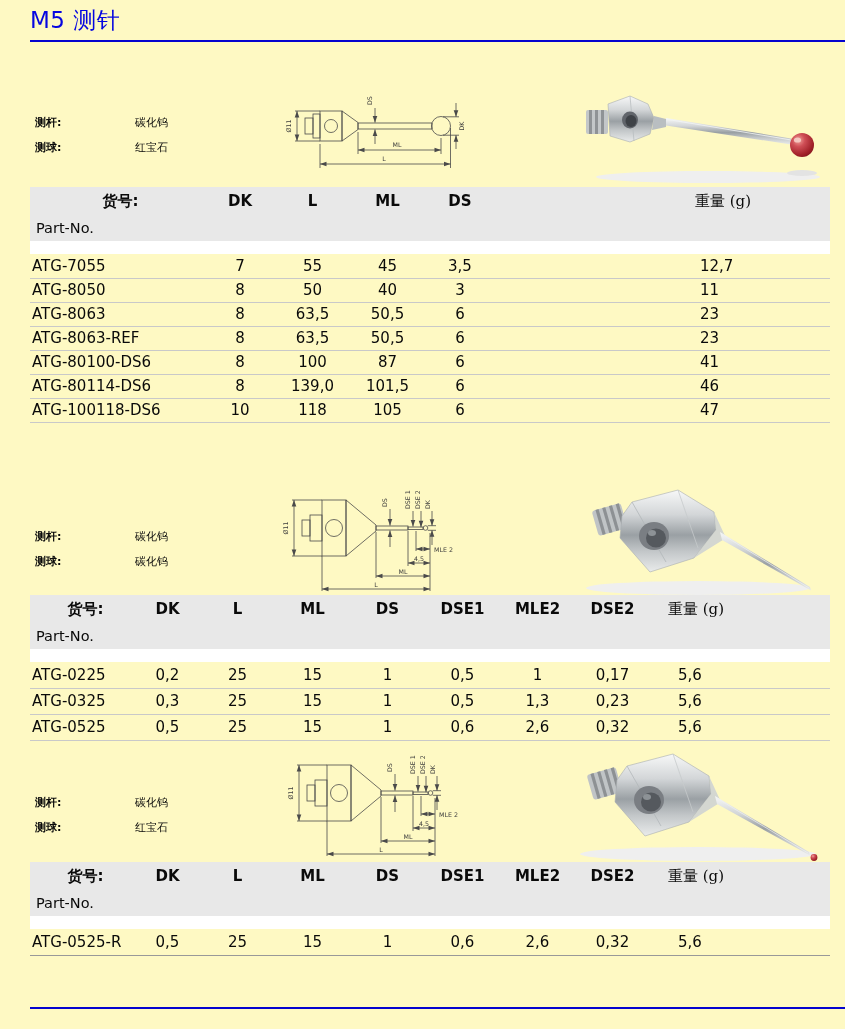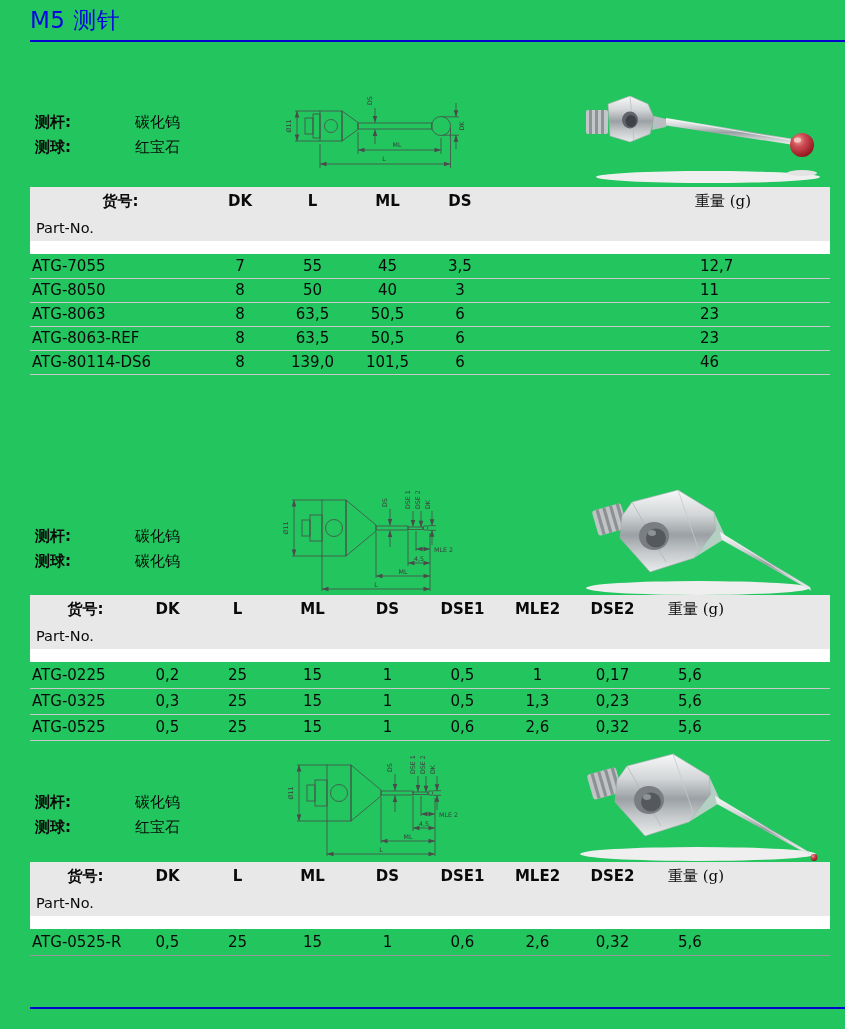--- a/index.html
+++ b/index.html
@@ -1,25 +1,25 @@
 <!DOCTYPE html>
 <html><head>
 <meta charset="utf-8">
 <style>
   * { margin:0; padding:0; box-sizing:border-box; }
   html,body { background:#ffffff; }
   body { font-family:"DejaVu Sans","Liberation Sans",sans-serif; color:#0a0a0a; }
-  .page { position:relative; width:845px; height:1029px; background:#22c55e; overflow:hidden; }
+  .page { position:relative; width:845px; height:1029px; background:#fef9c3; overflow:hidden; }
 
   .title { position:absolute; left:30px; top:5px; font-size:23px; font-weight:500; color:#0606e0; letter-spacing:.5px; }
   .rule  { position:absolute; left:30px; right:0; height:2px; background:#0404cf; }
   .rule-top { top:40px; }
   .rule-bottom { top:1007px; }
 
-  .specs { position:absolute; left:35px; font-size:15px; }
+  .specs { position:absolute; left:35px; font-size:11px; }
   .spec-line { height:25px; line-height:25px; }
   .spec-label { display:inline-block; width:100px; font-weight:bold; }
   .spec-value { font-weight:normal; }
 
   .drawing { position:absolute; }
   .photo   { position:absolute; }
 
   .spec-table { position:absolute; left:30px; width:800px; border-collapse:collapse; table-layout:fixed; font-size:15px; }
   .spec-table thead th { background:#e8e8e8; font-weight:bold; text-align:center; height:28px; vertical-align:middle; font-size:15px; }
   .spec-table thead th.pn { text-align:center; padding-left:6px; }
@@ -188,26 +188,42 @@
         </tr>
         <tr>
           <td>ATG-8063-REF</td>
           <td>8</td>
           <td>63,5</td>
           <td>50,5</td>
           <td>6</td>
           <td>23</td>
         </tr>
         <tr>
+          <td>ATG-80100-DS6</td>
+          <td>8</td>
+          <td>100</td>
+          <td>87</td>
+          <td>6</td>
+          <td>41</td>
+        </tr>
+        <tr>
           <td>ATG-80114-DS6</td>
           <td>8</td>
           <td>139,0</td>
           <td>101,5</td>
           <td>6</td>
           <td>46</td>
+        </tr>
+        <tr>
+          <td>ATG-100118-DS6</td>
+          <td>10</td>
+          <td>118</td>
+          <td>105</td>
+          <td>6</td>
+          <td>47</td>
         </tr>
       </tbody>
   </table>
 
   <div class="specs" style="top:524px">
     <div class="spec-line">
       <span class="spec-label">测杆:</span><span class="spec-value">碳化钨</span>
     </div>
     <div class="spec-line">
       <span class="spec-label">测球:</span><span class="spec-value">碳化钨</span>

